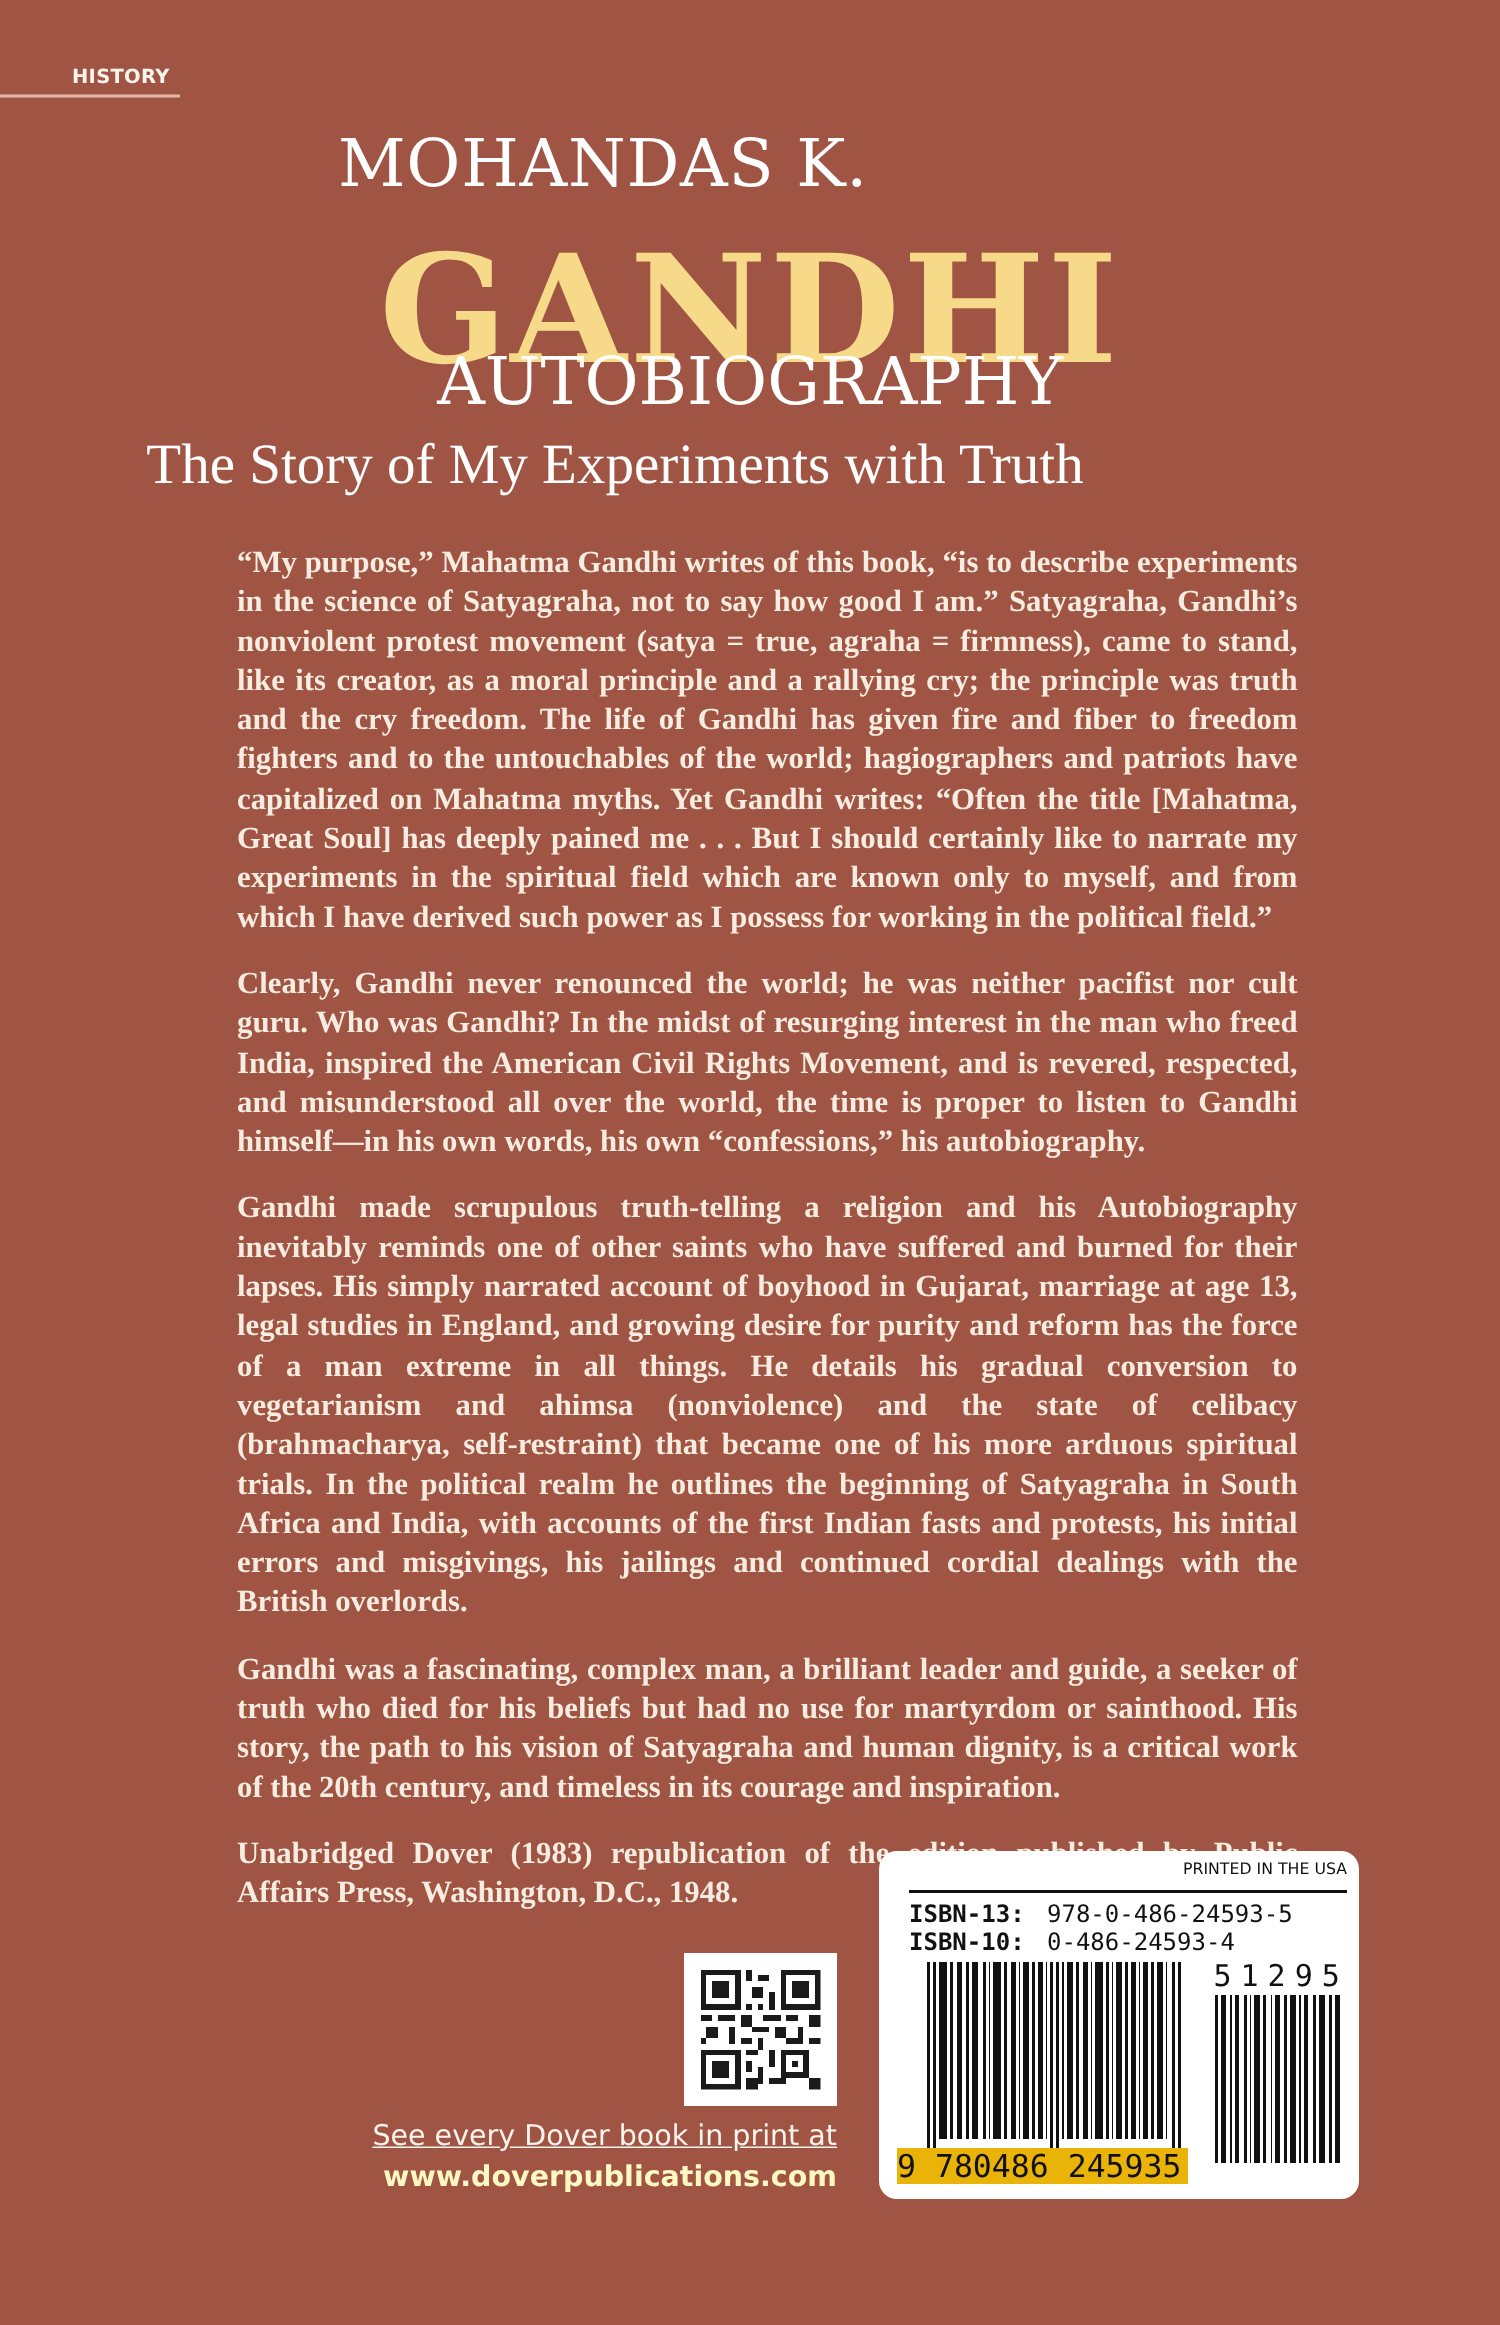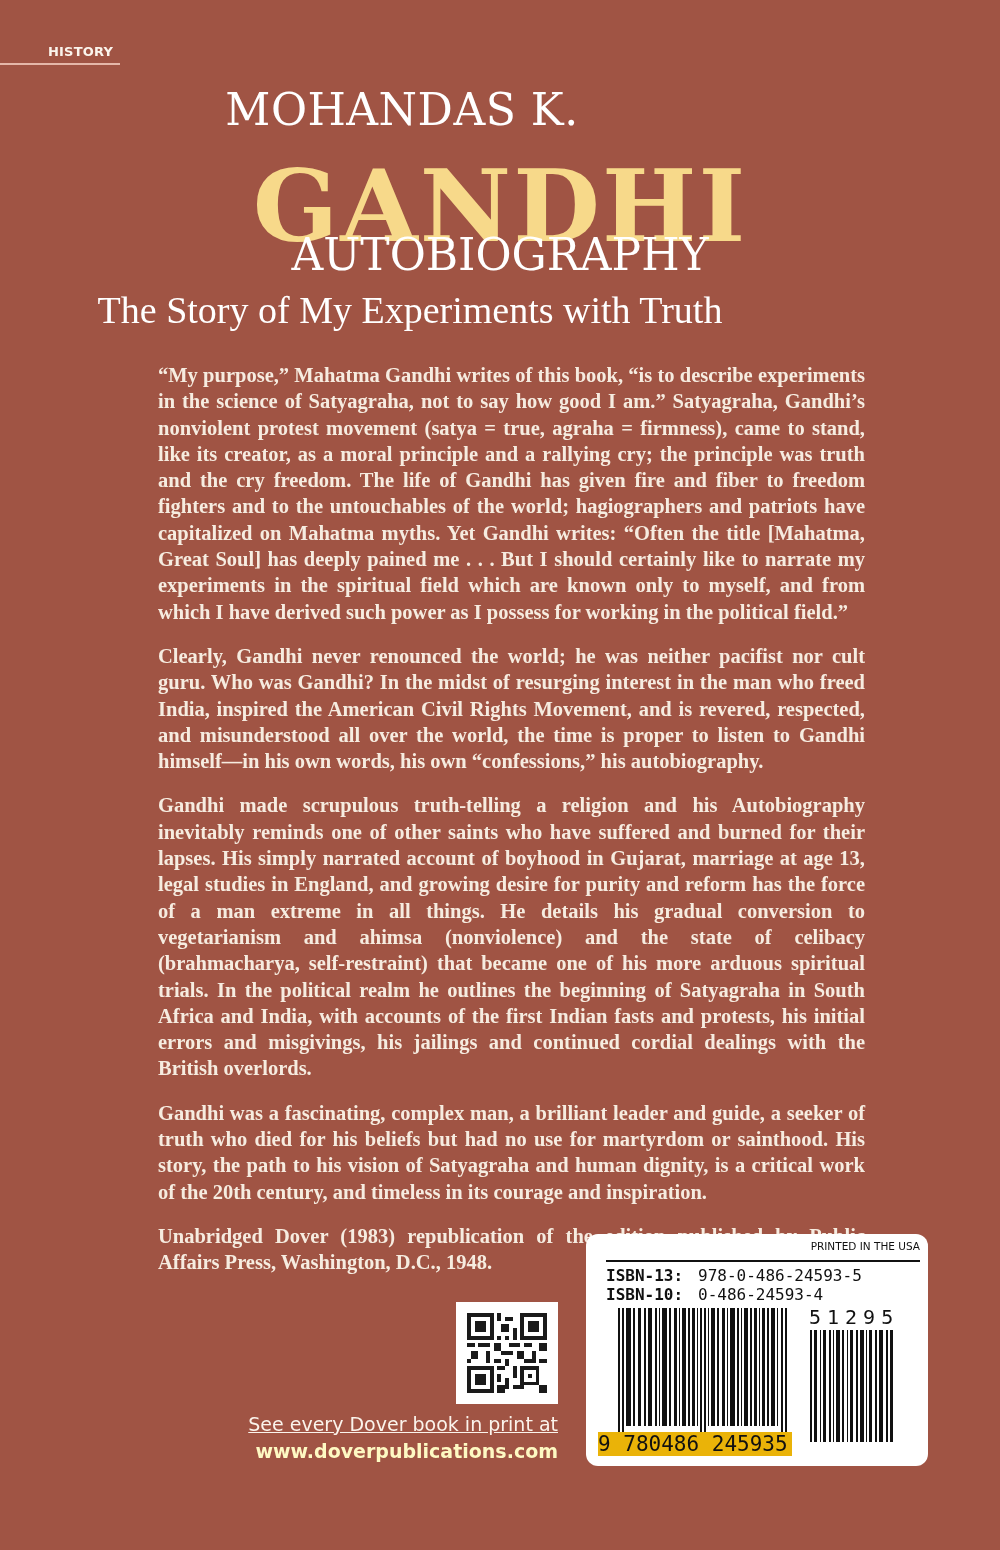--- a/index.html
+++ b/index.html
@@ -12,21 +12,21 @@
   .author-line { position:absolute; left:0; width:804px; top:84px; text-align:center; font-family:"DejaVu Serif", serif; font-size:44px; color:#fff; letter-spacing:0.5px; }
   .surname { position:absolute; left:0; width:1000px; top:124px; text-align:center; font-family:"DejaVu Serif", serif; font-weight:bold; font-size:100px; line-height:110px; color:#f7d98a; letter-spacing:2px;margin-top:27px; }
   .book-type { position:absolute; left:0; width:1000px; top:229px; text-align:center; font-family:"DejaVu Serif", serif; font-size:44px; color:#fff; }
   .subtitle { position:absolute; left:0; width:820px; top:288px; text-align:center; font-family:"Liberation Serif", serif; font-size:38px; color:#fff; }
   .blurb { position:absolute; left:158px; width:707px; top:362px; font-size:20.5px; line-height:26.3px; text-align:justify; }
   .blurb p { margin:0 0 18px 0;font-weight:bold; }
   .qr-box { position:absolute; left:456px; top:1302px; width:102px; height:102px; background:#fff; }
   .qr-box svg { position:absolute; left:11px; top:11px; }
   .see-every { position:absolute; left:238px; width:320px; top:1413px; text-align:right; font-family:"DejaVu Sans", sans-serif; font-size:19px; color:#fbf4ec;text-decoration:underline; }
   .website { position:absolute; left:238px; width:320px; top:1440px; text-align:right; font-family:"DejaVu Sans", sans-serif; font-weight:bold; font-size:19px; color:#fef9c3; }
-  .barcode-box { position:absolute; left:586px; top:1234px; width:320px; height:232px; background:#fff; border-radius:12px; color:#111;padding-left:22px; }
+  .barcode-box { position:absolute; left:586px; top:1234px; width:320px; height:232px; background:#fff; border-radius:12px; color:#111; }
   .printed { position:absolute; right:8px; top:6px; font-family:"DejaVu Sans", sans-serif; font-size:10.5px; color:#111; }
   .bc-rule { position:absolute; left:20px; right:8px; top:26px; height:2px; background:#111; }
   .isbn-row { position:absolute; left:20px; font-family:"DejaVu Sans Mono", monospace; font-size:16px; color:#111; white-space:pre; }
   .isbn13 { top:32px; } .isbn10 { top:51px; }
   .isbn-label { font-weight:bold; display:inline-block; width:92px; }
   .price-code { position:absolute; left:223px; top:71px; width:90px; font-family:"DejaVu Sans Mono", monospace; font-size:20px; letter-spacing:6px; }
   .bars-main { position:absolute; left:12px; top:74px; }
   .bars-addon { position:absolute; left:222px; top:96px; }
   .ean-digits { position:absolute; left:12px; top:198px; font-family:"DejaVu Sans Mono", monospace; font-size:21px; background:#eab308; padding-right:4px; }
 </style>

